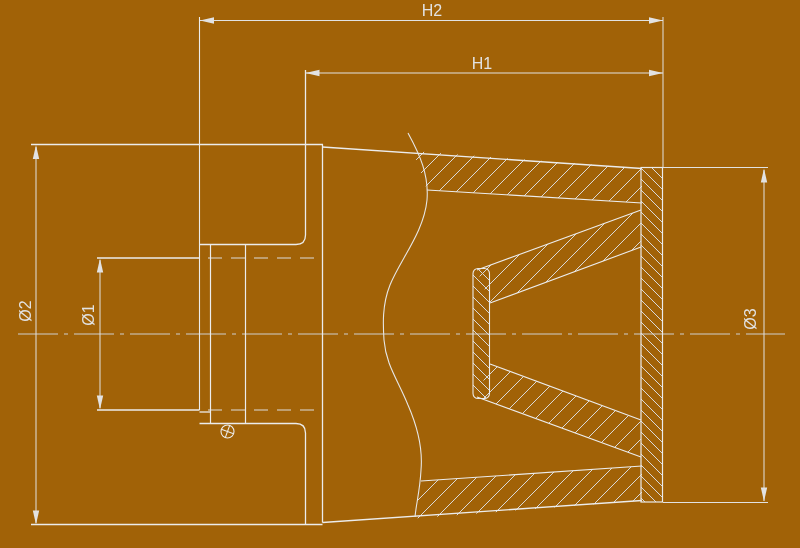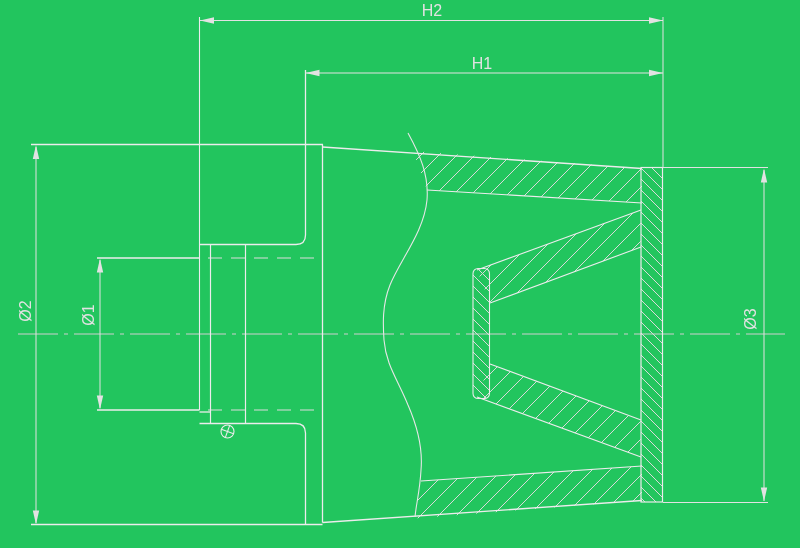--- a/index.html
+++ b/index.html
@@ -1,16 +1,16 @@
 <!DOCTYPE html>
 <html><head>
 <meta charset="utf-8">
 <style>
   html,body{margin:0;padding:0;background:#000;}
-  .canvas{position:relative;width:800px;height:548px;background:#22c55e;overflow:hidden;
+  .canvas{position:relative;width:800px;height:548px;background:#a16207;overflow:hidden;
           font-family:"Liberation Sans", sans-serif;}
   svg{display:block}
   text{fill:#e2e2e2;font-family:"Liberation Sans",sans-serif;font-size:16px;}
 </style>
 </head>
 <body>
 
 <div class="canvas">
 <svg width="800" height="548" viewBox="0 0 800 548">
   <defs>

